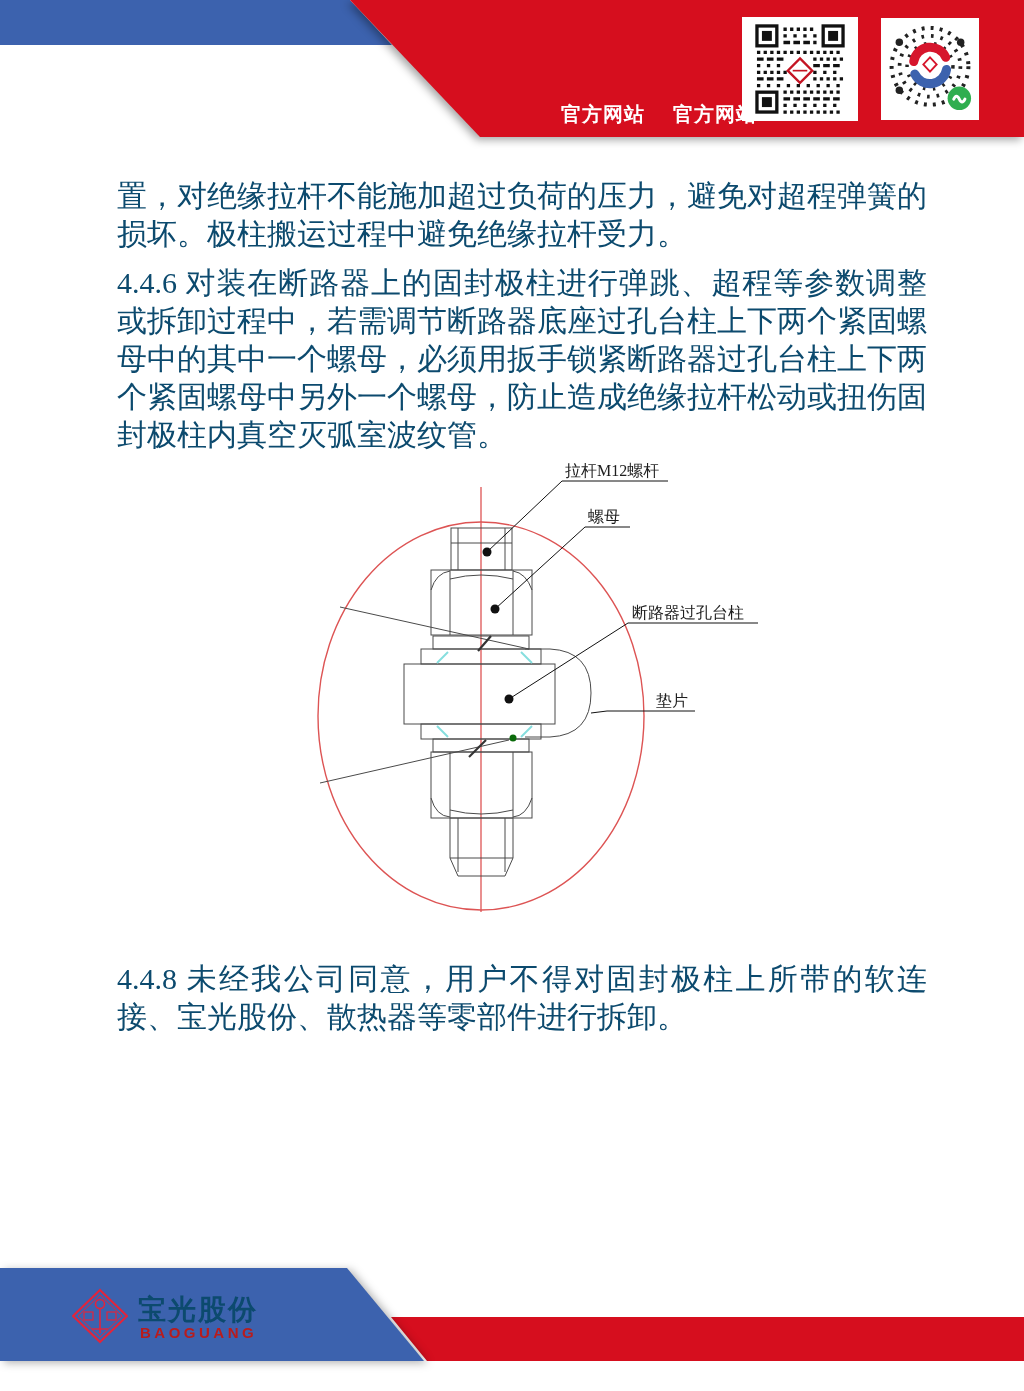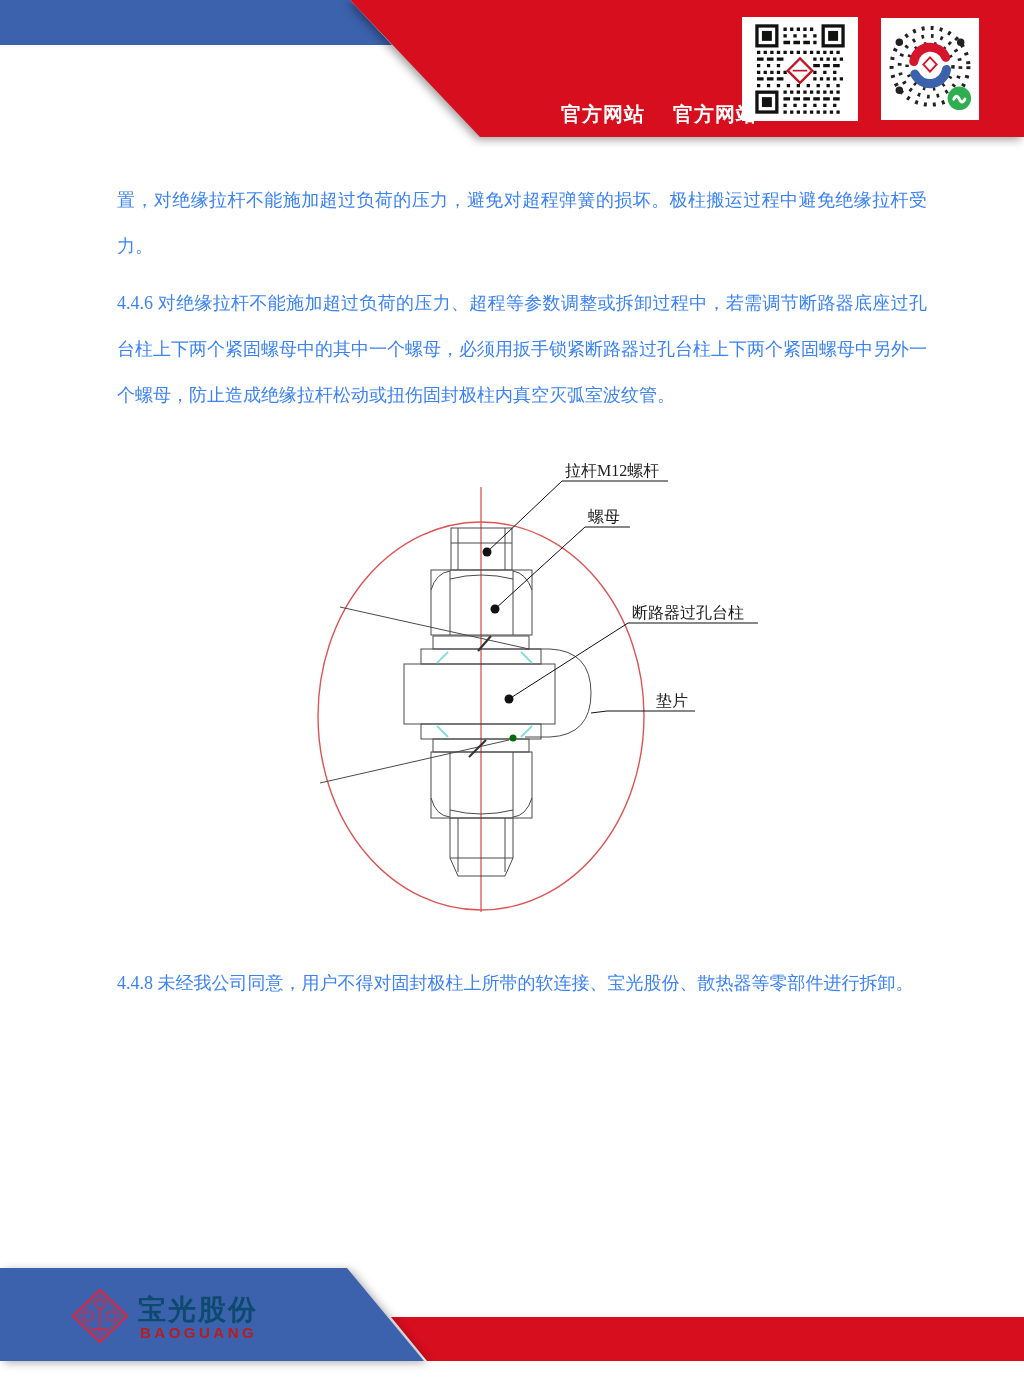--- a/index.html
+++ b/index.html
@@ -14,22 +14,22 @@
   .hdr-red{width:684px;height:137px;background:#d60e1e;
            clip-path:polygon(10px 0,684px 0,684px 137px,140px 137px);}
   .hdr-nav{position:absolute;left:546px;top:101px;display:flex;gap:28px;
            font-family:"Liberation Sans",sans-serif;font-weight:bold;
            font-size:20px;color:#ffffff;letter-spacing:1px;white-space:nowrap;margin-left:15px;}
   .qr-card{position:absolute;background:#ffffff;display:flex;align-items:center;justify-content:center;}
   .qr1{left:742px;top:17px;width:116px;height:104px;}
   .qr2{left:881px;top:18px;width:98px;height:102px;}
 
   
-  .textblock{position:absolute;left:117px;width:810px;color:#3b82f6;
-             font-size:18px;line-height:46px;text-align:justify;text-justify:inter-ideograph;}
+  .textblock{position:absolute;left:117px;width:810px;color:#0c4a6e;
+             font-size:30px;line-height:38px;text-align:justify;text-justify:inter-ideograph;}
   .textblock p{margin:0 0 11px 0;}
   .tb1{top:177px;}
   .tb2{top:960px;}
 
   
   .diagram{position:absolute;left:280px;top:430px;width:500px;height:510px;}
   .dlabel{font-family:"Liberation Serif","DejaVu Serif",serif;font-size:16px;fill:#1e1e1e;}
 
   
   .ftr-red{position:absolute;left:0;top:1317px;width:1024px;height:44px;background:#d60e1e;
@@ -120,21 +120,21 @@
         <path d="M22.7,17.2 A6.3,6.3 0 0 1 10.8,18.9" fill="none" stroke="#3c62ae" stroke-width="3.4" stroke-linecap="round"></path>
         <path d="M16.5,12.6 L19,15.3 L16.5,18 L14,15.3 Z" fill="none" stroke="#d6152c" stroke-width="0.7"></path>
         <circle cx="27.5" cy="28" r="4.4" fill="#2fae4f"></circle>
         <path d="M25.4,28.3 q1,-2.2 2.1,0 q1,2.2 2.1,0" fill="none" stroke="#fff" stroke-width="1.1" stroke-linecap="round"></path>
       </svg>
     </div>
   </div>
 
   <div class="textblock tb1">
     <p>置，对绝缘拉杆不能施加超过负荷的压力，避免对超程弹簧的损坏。极柱搬运过程中避免绝缘拉杆受力。</p>
-    <p>4.4.6 对绝缘拉杆不能施加超过负荷的压力、超程等参数调整或拆卸过程中，若需调节断路器底座过孔台柱上下两个紧固螺母中的其中一个螺母，必须用扳手锁紧断路器过孔台柱上下两个紧固螺母中另外一个螺母，防止造成绝缘拉杆松动或扭伤固封极柱内真空灭弧室波纹管。</p>
+    <p>4.4.6 对装在断路器上的固封极柱进行弹跳、超程等参数调整或拆卸过程中，若需调节断路器底座过孔台柱上下两个紧固螺母中的其中一个螺母，必须用扳手锁紧断路器过孔台柱上下两个紧固螺母中另外一个螺母，防止造成绝缘拉杆松动或扭伤固封极柱内真空灭弧室波纹管。</p>
   </div>
 
   <svg class="diagram" viewBox="280 430 500 510">
 
     <ellipse cx="481" cy="716" rx="163" ry="194" fill="none" stroke="#dd5454" stroke-width="1.4"></ellipse>
     <line x1="481" y1="487" x2="481" y2="912" stroke="#dd5454" stroke-width="1.3"></line>
 
     <g stroke="#4a4a4a" stroke-width="1" fill="none">
 
       <rect x="451" y="528" width="61" height="42"></rect>

